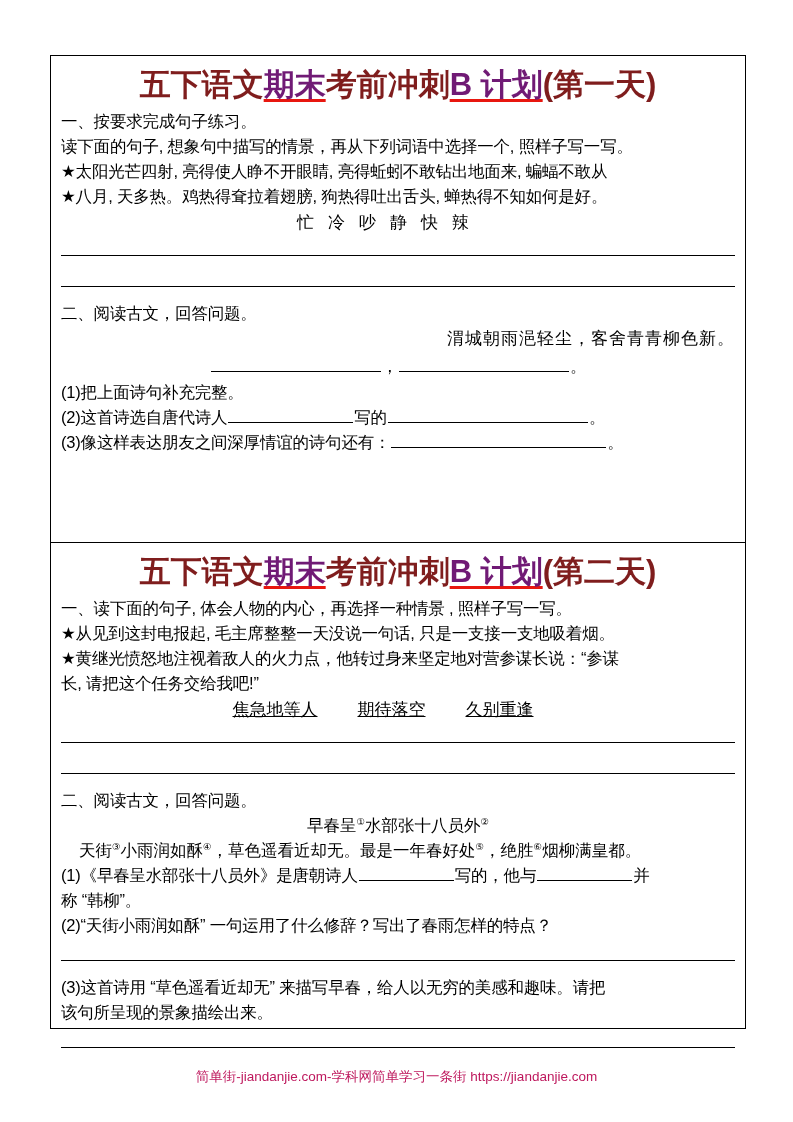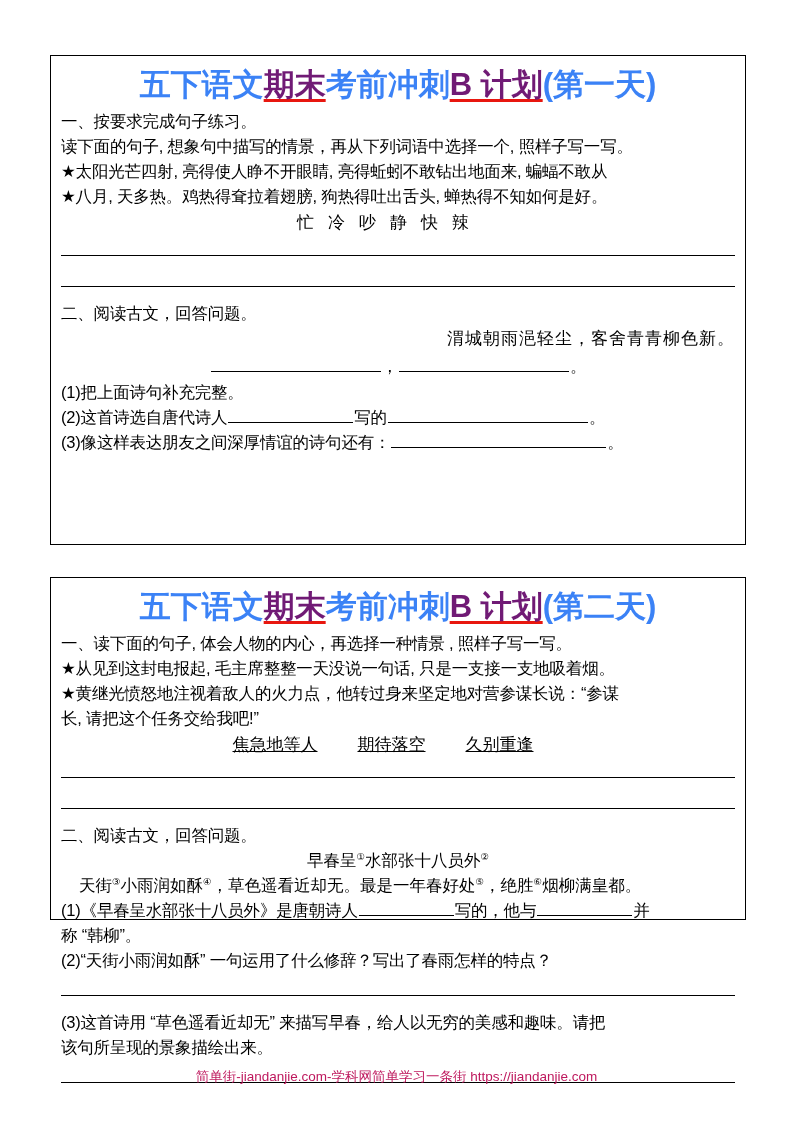--- a/index.html
+++ b/index.html
@@ -27,34 +27,34 @@
   .card {
     position: absolute;
     left: 50px;
     width: 696px;
     box-sizing: border-box;
     border: 1.6px solid #000000;
     background: #ffffff;
     padding: 6px 10px 8px 10px;
   }
   #card-1 { top: 55px; height: 490px; }
-  #card-2 { top: 577px; height: 343px; }
+  #card-2 { top: 542px; height: 487px; }
 
   
   .card-title {
     text-align: center;
     font-size: 31px;
     font-weight: bold;
     line-height: 1.25;
     letter-spacing: 0px;
     white-space: nowrap;
     margin: 4px 0 4px 0;
     font-family: "Liberation Sans", "DejaVu Sans", sans-serif;
   }
-  .t-black { color: #3b82f6; }
+  .t-black { color: #7f1d1d; }
   .t-red {
     color: #701a75;
     text-decoration: underline;
     text-decoration-color: #e8170f;
     text-underline-offset: 4px;
     text-decoration-thickness: 2.5px;
   }
 
   
   .ln {

